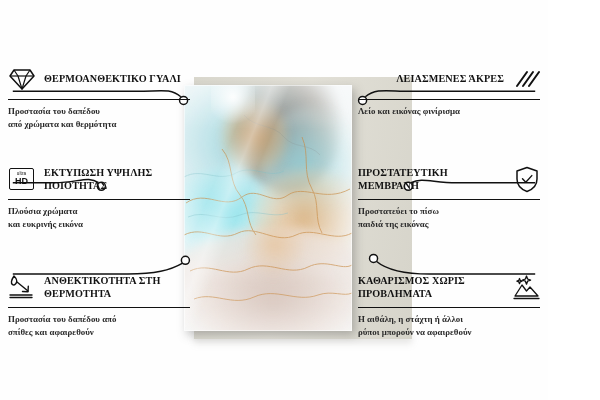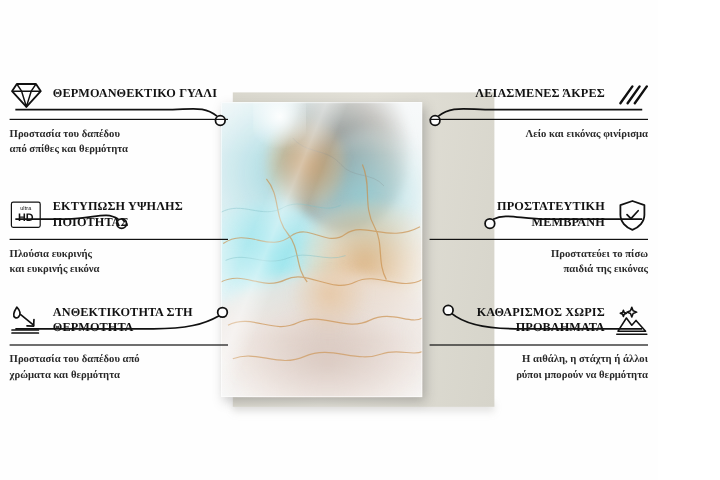--- a/index.html
+++ b/index.html
@@ -73,34 +73,34 @@
     position:absolute; left:16%; top:-8%; width:26%; height:26%;
     background: radial-gradient(circle at 50% 50%, rgba(255,255,255,.95), rgba(255,255,255,0) 70%);
   }
 
   
   .connectors { position:absolute; inset:0; pointer-events:none; }
 
   
   .feature { position:absolute; width:182px; }
   .feature.left  { left: 8px;  text-align: left; }
-  .feature.right { right: 8px; text-align: right; }
+  .feature.right { right: 8px; }
   .feat-head { display:flex; align-items:center; gap:9px; min-height:30px; }
   .feature.right .feat-head { flex-direction: row-reverse; }
   .feat-icon { flex:0 0 auto; width:27px; height:27px; display:flex; align-items:center; justify-content:center; }
   .feat-title {
     font-size: 10.2px; font-weight: 700; letter-spacing: .1px;
     color: #121212; line-height: 1.32; text-transform: uppercase;
   }
   .feat-rule { height:0; border-top: 1.4px solid #111; margin: 5px 0 5px; width:100%; }
   .feat-desc { font-size: 8.9px; line-height: 1.42; color: #2a2a2a; font-weight: bold; }
 
   .f1 { top: 64px; }
   .f2 { top: 164px; }
-  .f3 { top: 252px; }
+  .f3 { top: 272px; }
 
   .ultrahd {
     width:25px; height:22px; border:1.4px solid #111; border-radius:2px;
     display:flex; flex-direction:column; align-items:center; justify-content:center; line-height:1;
   }
   .ultrahd .u { font-size:4.6px; letter-spacing:.1px; color:#111; font-family:"Liberation Sans", sans-serif; }
   .ultrahd .hd { font-size:9px; font-weight:700; color:#111; font-family:"Liberation Sans", sans-serif; margin-top:.5px; }
 </style>
 </head>
 <body>
@@ -172,58 +172,58 @@
           <path d="M5,3 H21 L25,9 L13,22 L1,9 Z"></path>
           <path d="M1,9 H25" stroke-width="1.2"></path>
           <path d="M5,3 L9,9 L13,22 L17,9 L21,3" stroke-width="1.2"></path>
         </svg>
       </span>
       <span class="feat-title">ΘΕΡΜΟΑΝΘΕΚΤΙΚΟ ΓΥΑΛΙ</span>
     </div>
     <div class="feat-rule"></div>
     <div class="feat-desc">
       <div>Προστασία του δαπέδου</div>
-      <div>από σπίθες και θερμότητα</div>
+      <div>από χρώματα και θερμότητα</div>
     </div>
   </div>
 
   <div class="feature left f2">
     <div class="feat-head">
       <span class="feat-icon">
         <span class="ultrahd">
           <span class="u">ultra</span>
           <span class="hd">HD</span>
         </span>
       </span>
       <span class="feat-title">ΕΚΤΥΠΩΣΗ ΥΨΗΛΗΣ ΠΟΙΟΤΗΤΑΣ</span>
     </div>
     <div class="feat-rule"></div>
     <div class="feat-desc">
-      <div>Πλούσια ευκρινής</div>
+      <div>Πλούσια χρώματα</div>
       <div>και ευκρινής εικόνα</div>
     </div>
   </div>
 
   <div class="feature left f3">
     <div class="feat-head">
       <span class="feat-icon">
         <svg width="27" height="26" viewBox="0 0 27 26" fill="none" stroke="#111" stroke-width="1.4" stroke-linecap="round" stroke-linejoin="round">
           <path d="M6,2 C9,5 9.5,8 7.5,10 C5.5,12 3,10.5 3.5,7.5 C3.8,5.5 5,3.5 6,2 Z"></path>
           <path d="M9,8 L20,17"></path>
           <path d="M14.5,17.5 L20,17.8 L20.3,12.3"></path>
           <path d="M2,21 H24"></path>
           <path d="M2,23.5 H24"></path>
         </svg>
       </span>
       <span class="feat-title">ΑΝΘΕΚΤΙΚΟΤΗΤΑ ΣΤΗ ΘΕΡΜΟΤΗΤΑ</span>
     </div>
     <div class="feat-rule"></div>
     <div class="feat-desc">
       <div>Προστασία του δαπέδου από</div>
-      <div>χρώματα και θερμότητα</div>
+      <div>σπίθες και αφαιρεθούν</div>
     </div>
   </div>
 
   <div class="feature right f1">
     <div class="feat-head">
       <span class="feat-icon">
         <svg width="26" height="22" viewBox="0 0 26 22" fill="none" stroke="#111" stroke-width="2" stroke-linecap="round">
           <path d="M3,18 L13,4"></path>
           <path d="M9,18 L19,4"></path>
           <path d="M15,18 L25,4"></path>
@@ -263,17 +263,17 @@
           <path d="M6.5,4.5 L7.2,6.4 L9.1,7.1 L7.2,7.8 L6.5,9.7 L5.8,7.8 L3.9,7.1 L5.8,6.4 Z"></path>
           <path d="M2,22 L9,11 L13.5,17 L17,13 L25,22 Z"></path>
           <path d="M1,24.5 H26"></path>
         </svg>
       </span>
       <span class="feat-title">ΚΑΘΑΡΙΣΜΟΣ ΧΩΡΙΣ ΠΡΟΒΛΗΜΑΤΑ</span>
     </div>
     <div class="feat-rule"></div>
     <div class="feat-desc">
       <div>Η αιθάλη, η στάχτη ή άλλοι</div>
-      <div>ρύποι μπορούν να θερμότητα</div>
+      <div>ρύποι μπορούν να αφαιρεθούν</div>
     </div>
   </div>
 
 </div>
 
 </body></html>

